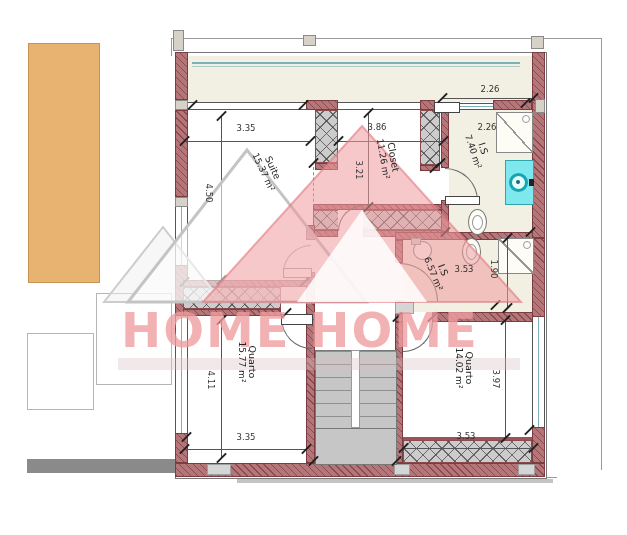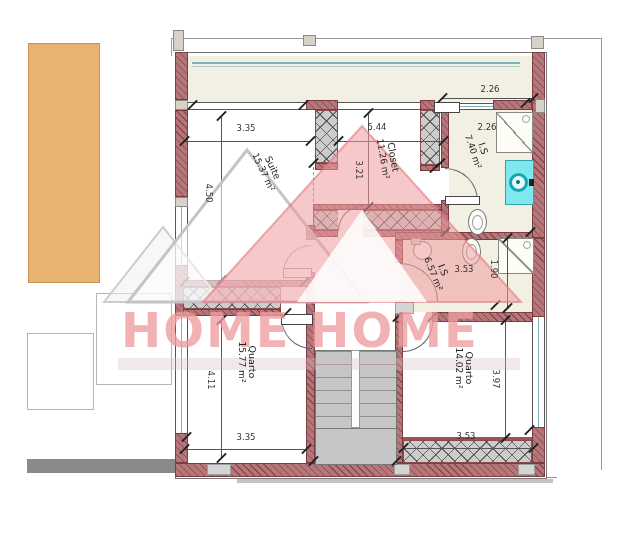--- a/index.html
+++ b/index.html
@@ -192,21 +192,21 @@
   <div class="dimline" style="left:442px;top:98px;width:91px;height:1px;"></div>
   <div class="dimline" style="left:221px;top:116px;width:1px;height:164px;"></div>
   <div class="dimline" style="left:368px;top:113px;width:1px;height:94px;"></div>
   <div class="dimline" style="left:221px;top:320px;width:1px;height:138px;"></div>
   <div class="dimline" style="left:184px;top:449px;width:122px;height:1px;"></div>
   <div class="dimline" style="left:403px;top:448px;width:130px;height:1px;"></div>
   <div class="dimline" style="left:505px;top:320px;width:1px;height:118px;"></div>
   <div class="dimline" style="left:507px;top:238px;width:1px;height:70px;"></div>
 
   <div class="dim" style="left:246px;top:128px;">3.35</div>
-  <div class="dim" style="left:377px;top:127px;">5.44</div>
+  <div class="dim" style="left:377px;top:127px;">3.86</div>
   <div class="dim" style="left:490px;top:89px;">2.26</div>
   <div class="dim" style="left:487px;top:127px;">2.26</div>
   <div class="dim" style="left:464px;top:269px;">3.53</div>
   <div class="dim" style="left:246px;top:437px;">3.35</div>
   <div class="dim" style="left:466px;top:436px;">3.53</div>
   <div class="dim v" style="left:209px;top:193px;">4.50</div>
   <div class="dim v" style="left:359px;top:170px;">3.21</div>
   <div class="dim v" style="left:211px;top:380px;">4.11</div>
   <div class="dim v" style="left:496px;top:379px;">3.97</div>
   <div class="dim v" style="left:494px;top:269px;">1.90</div>

